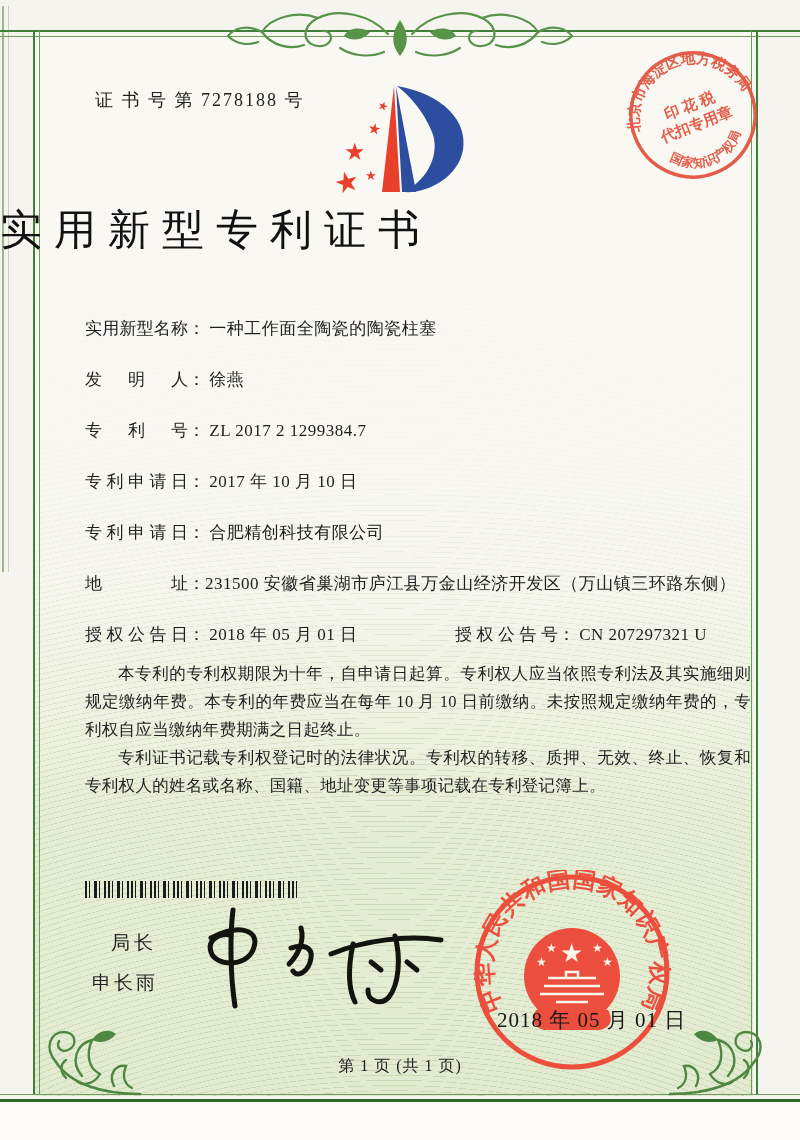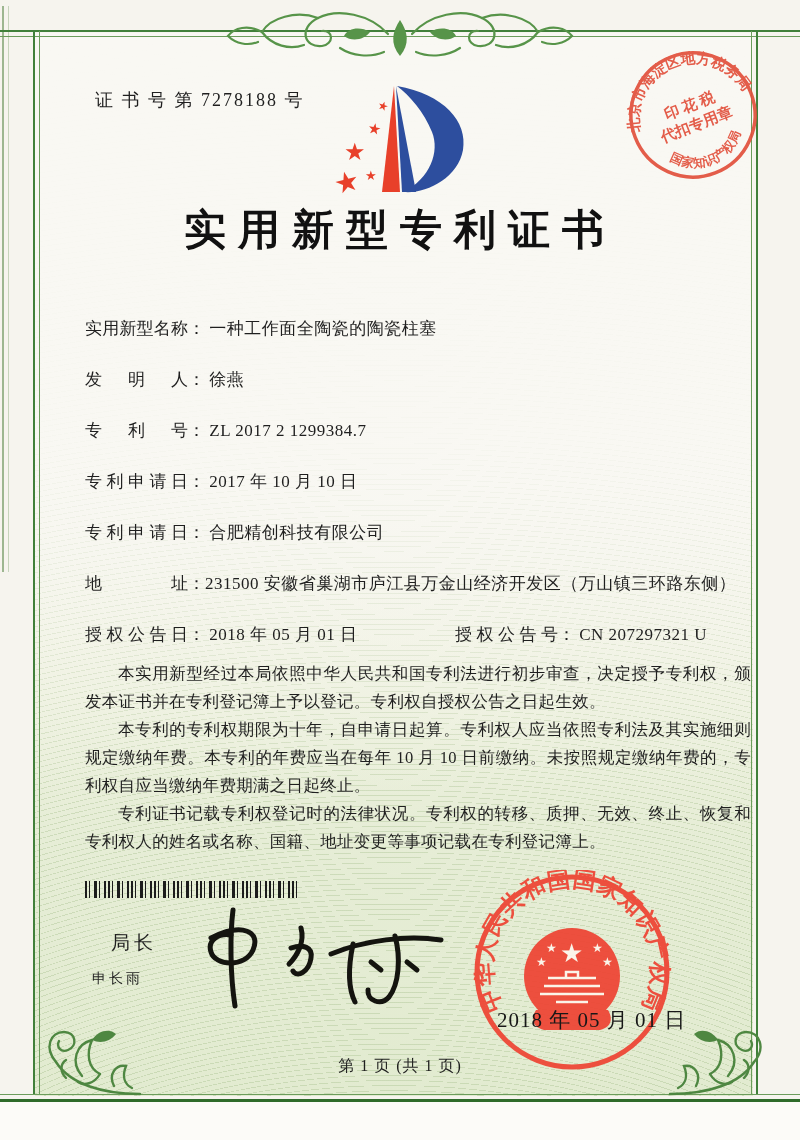--- a/index.html
+++ b/index.html
@@ -41,22 +41,22 @@
     border-top:1px solid #6b9c5b;border-bottom:3px solid #2e6b2a;}
   .rule-left{left:33px;top:31px;width:4px;height:1063px;
     border-left:2px solid #41803a;border-right:1px solid #6b9c5b;}
   .rule-right{left:751px;top:31px;width:4px;height:1063px;
     border-left:1px solid #6b9c5b;border-right:2px solid #41803a;}
 
   
   .cert-no{left:95px;top:88px;font-size:18px;letter-spacing:2px;}
   .logo{left:322px;top:80px;}
   .main-title{
-    left:0;top:202px;width:800px;text-align:center;
-    font-size:42px;font-weight:bold;letter-spacing:12px;color:#111;
+    left:0;top:202px;width:800px;text-align:left;
+    font-size:42px;font-weight:normal;letter-spacing:12px;color:#111;
   }
 
   
   .fields{left:85px;top:316px;width:665px;font-size:17px;line-height:25px;}
   .frow{margin-bottom:26px;white-space:nowrap;}
   .frow.addr{white-space:normal;display:flex;}
   .flabel{display:inline-block;width:103px;text-align:justify;text-align-last:justify;vertical-align:top;}
   .fcolon{display:inline-block;vertical-align:top;}
   .fvalue{display:inline-block;vertical-align:top;letter-spacing:.5px;}
   .addr .fvalue{width:535px;white-space:normal;}
@@ -70,21 +70,21 @@
   
   .barcode{left:85px;top:881px;width:213px;height:17px;
     background:repeating-linear-gradient(90deg,
       #1c1c1c 0 2px,transparent 2px 4px,#1c1c1c 4px 5px,transparent 5px 9px,
       #1c1c1c 9px 12px,transparent 12px 14px,#1c1c1c 14px 15px,transparent 15px 19px,
       #1c1c1c 19px 21px,transparent 21px 23px);
   }
 
   
   .sig-post{left:92px;top:930px;font-size:19px;letter-spacing:4px;margin-left:19px;}
-  .sig-name{left:92px;top:970px;font-size:14px;letter-spacing:3px;}
+  .sig-name{left:92px;top:970px;font-size:19px;letter-spacing:3px;}
   .sig-svg{left:185px;top:900px;}
 
   
   .tax-stamp{left:622px;top:44px;transform:rotate(-21deg);opacity:.92;}
   .office-seal{left:470px;top:870px;opacity:.93;}
   .seal-date{left:497px;top:1006px;font-size:21px;letter-spacing:1px;color:#171717;}
 
   
   .page-no{left:0;top:1056px;width:800px;text-align:center;font-size:16px;letter-spacing:1px;}
 
@@ -217,21 +217,20 @@
       <span class="flabel">授权公告日</span><span class="fcolon">：</span>
       <span class="fvalue">2018 年 05 月 01 日</span>
       <span class="grant-right">
         <span class="flabel">授权公告号</span><span class="fcolon">：</span>
         <span class="fvalue">CN 207297321 U</span>
       </span>
     </div>
   </div>
 
   <div class="abs paras">
-    <p>本实用新型经过本局依照中华人民共和国专利法进行初步审查，决定授予专利权，颁发本证书并在专利登记簿上予以登记。专利权自授权公告之日起生效。</p>
     <p>本专利的专利权期限为十年，自申请日起算。专利权人应当依照专利法及其实施细则规定缴纳年费。本专利的年费应当在每年 10 月 10 日前缴纳。未按照规定缴纳年费的，专利权自应当缴纳年费期满之日起终止。</p>
     <p>专利证书记载专利权登记时的法律状况。专利权的转移、质押、无效、终止、恢复和专利权人的姓名或名称、国籍、地址变更等事项记载在专利登记簿上。</p>
   </div>
 
   <div class="abs barcode"></div>
 
   <div class="abs sig-post">局长</div>
   <div class="abs sig-name">申长雨</div>
   <svg class="abs sig-svg" width="270" height="115" viewBox="0 0 270 115">
     <g stroke="#14140f" stroke-width="5" fill="none" stroke-linecap="round" stroke-linejoin="round">

